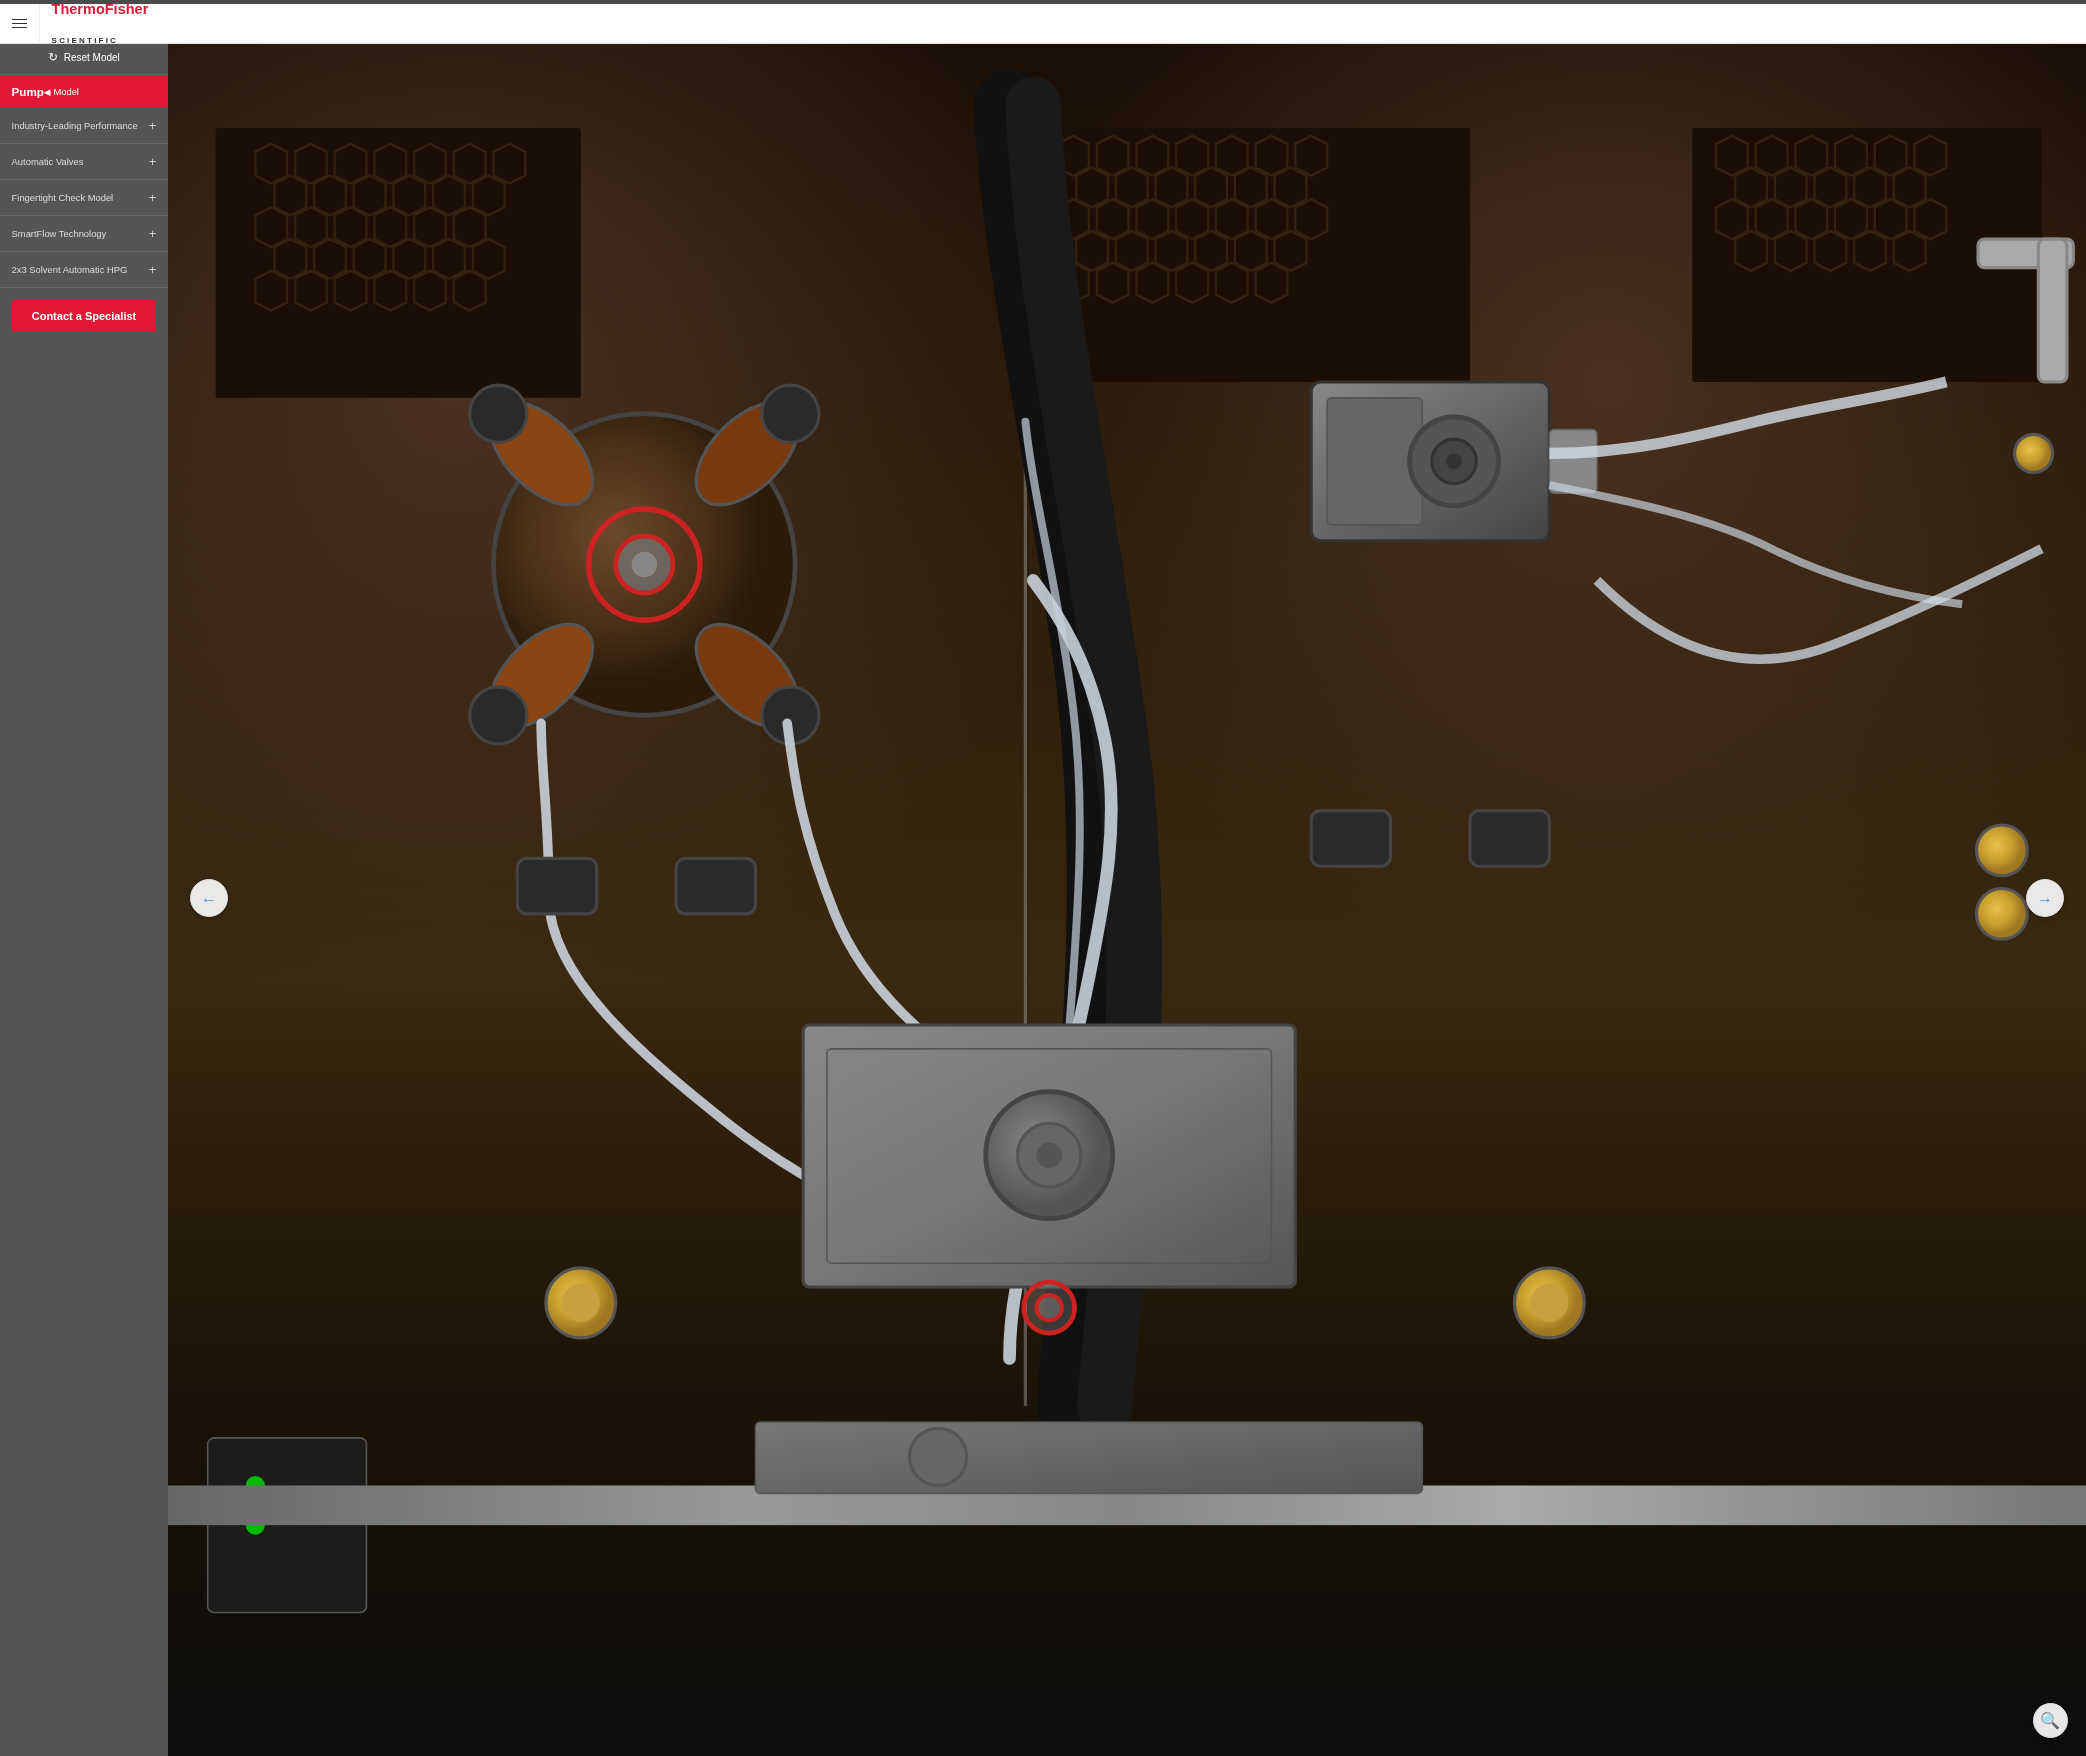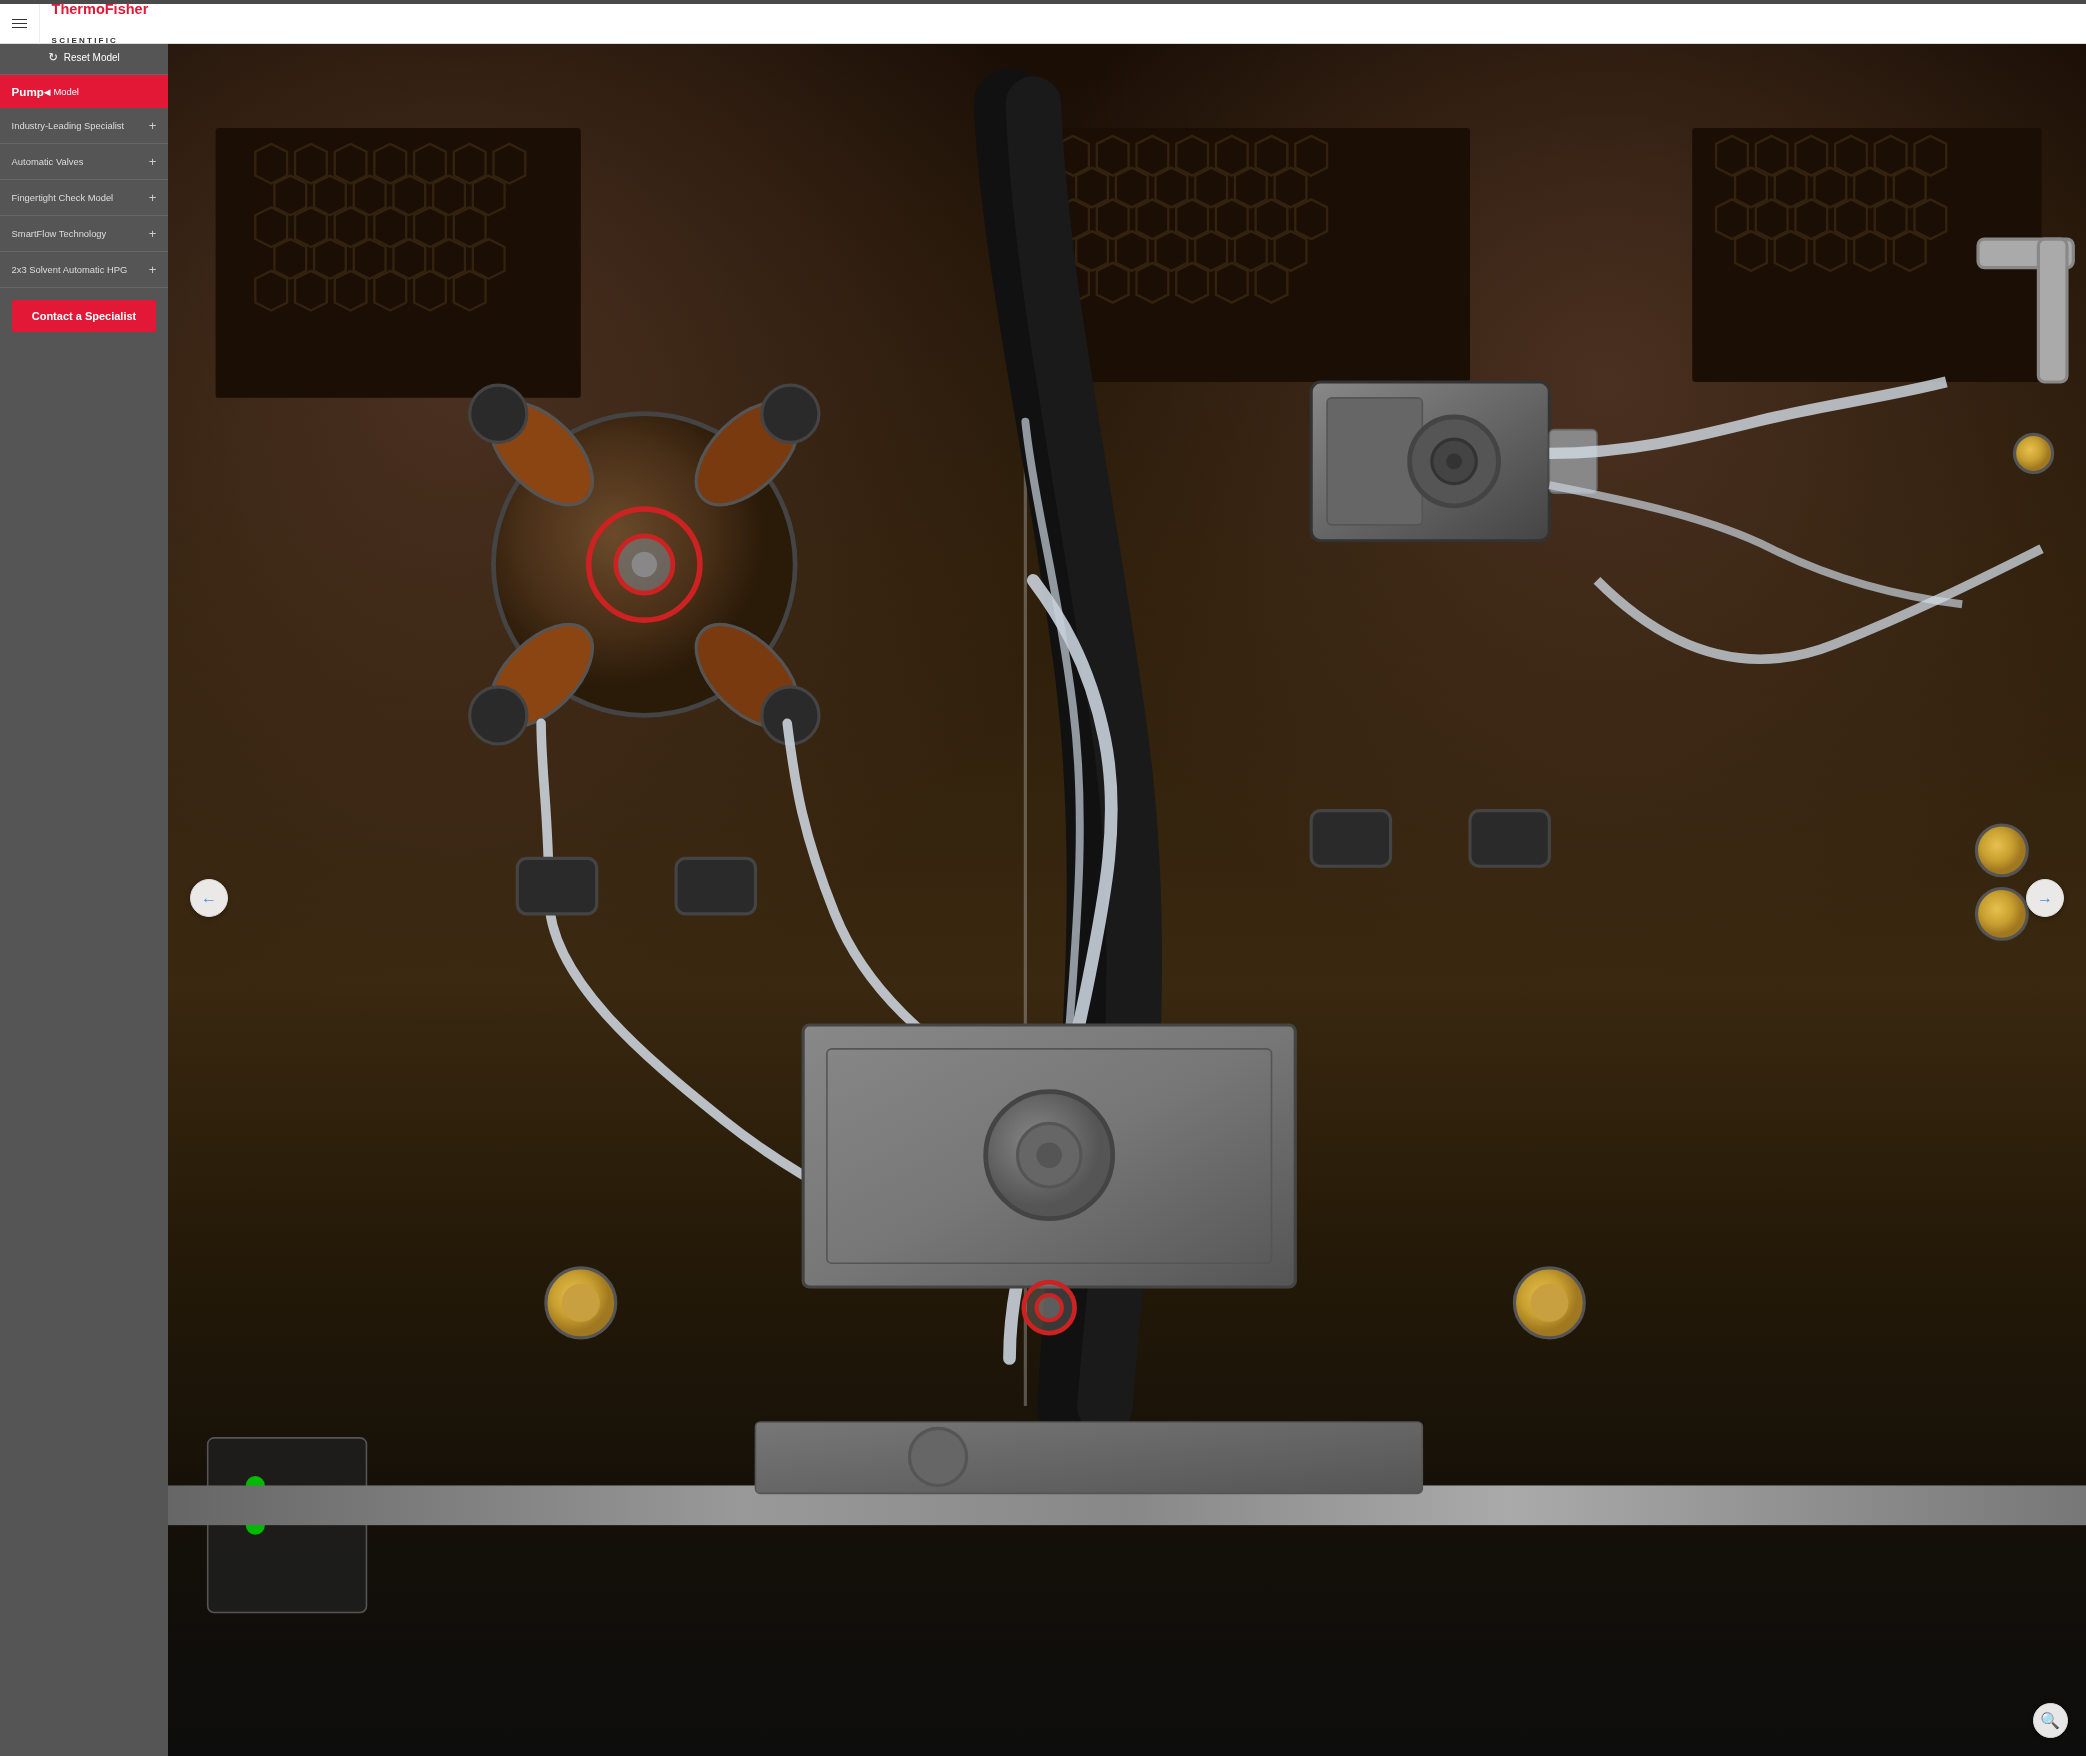--- a/index.html
+++ b/index.html
@@ -254,21 +254,21 @@
 
   <div class="pump-header">
     <span>Pump</span>
     <div class="pump-back">
       <span class="back-chevron">◀</span>
       <span>Model</span>
     </div>
   </div>
 
   <div class="menu-item">
-    <span>Industry-Leading Specialist</span>
+    <span>Industry-Leading Performance</span>
     <span class="plus-icon">+</span>
   </div>
   <div class="menu-item">
     <span>Automatic Valves</span>
     <span class="plus-icon">+</span>
   </div>
   <div class="menu-item">
     <span>Fingertight Check Model</span>
     <span class="plus-icon">+</span>
   </div>

